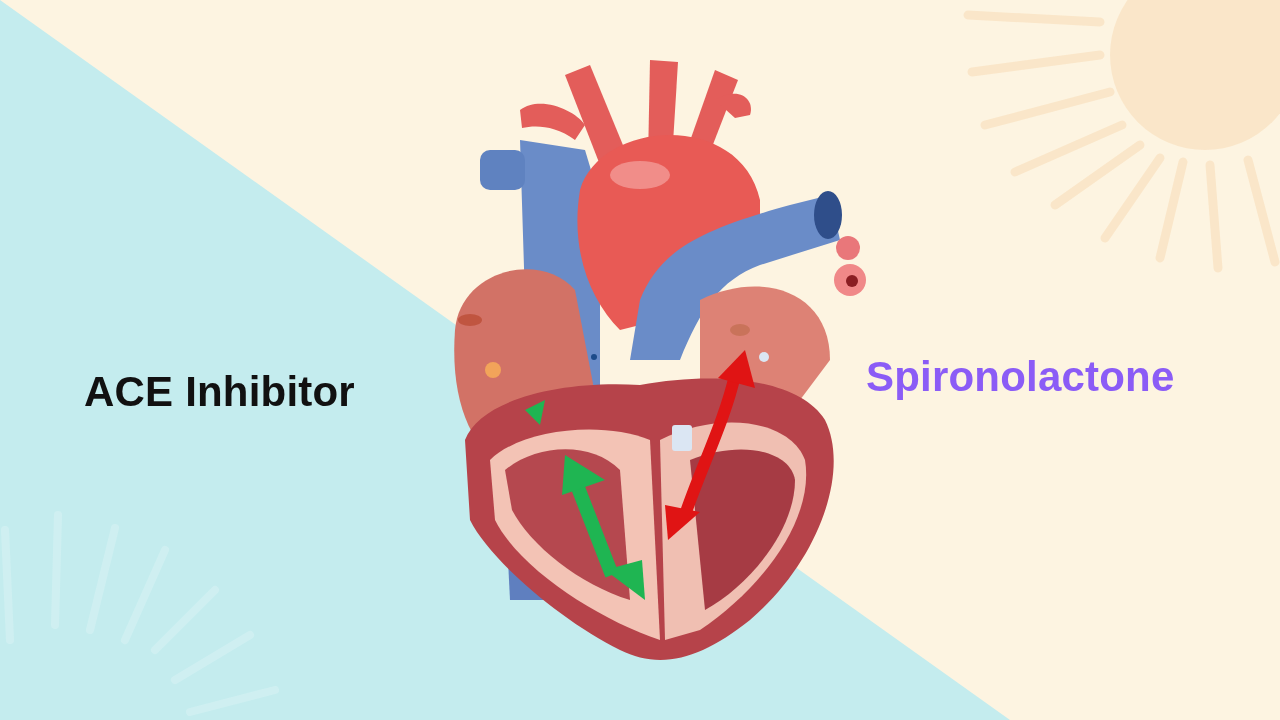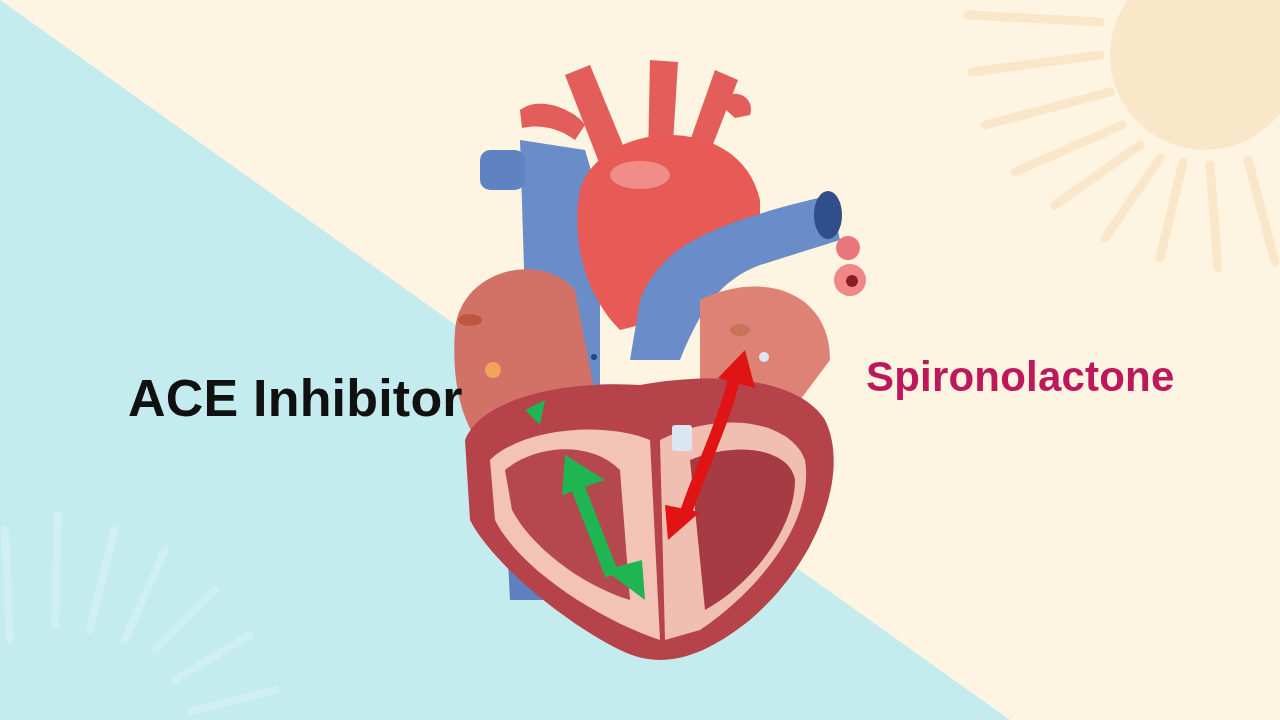--- a/index.html
+++ b/index.html
@@ -1,20 +1,20 @@
 <!DOCTYPE html>
 <html><head>
 <meta charset="utf-8">
 <style>
   html, body { margin: 0; padding: 0; }
   body { width: 1280px; height: 720px; overflow: hidden; position: relative; background: #fdf4e1; font-family: "Liberation Sans", "DejaVu Sans", sans-serif; }
   .bg { position: absolute; inset: 0; }
   .label { position: absolute; font-weight: 700; font-family: "Liberation Sans", "DejaVu Sans", sans-serif; white-space: nowrap; letter-spacing: 0.2px; }
-  #label-left { left: 84px; top: 368px; font-size: 52px; color: #111111; margin-left: 44px; }
-  #label-right { left: 866px; top: 353px; font-size: 42px; color: #be185d; }
+  #label-left { left: 84px; top: 368px; font-size: 42px; color: #111111; }
+  #label-right { left: 866px; top: 353px; font-size: 42px; color: #8b5cf6; }
   .heart { position: absolute; left: 0; top: 0; width: 1280px; height: 720px; }
 </style>
 </head>
 <body>
 
 <svg class="bg" width="1280" height="720" viewBox="0 0 1280 720">
   <rect width="1280" height="720" fill="#fdf4e1"></rect>
   <polygon points="0,0 1010,720 0,720" fill="#c4ecee"></polygon>
 
   <g opacity="0.55">

